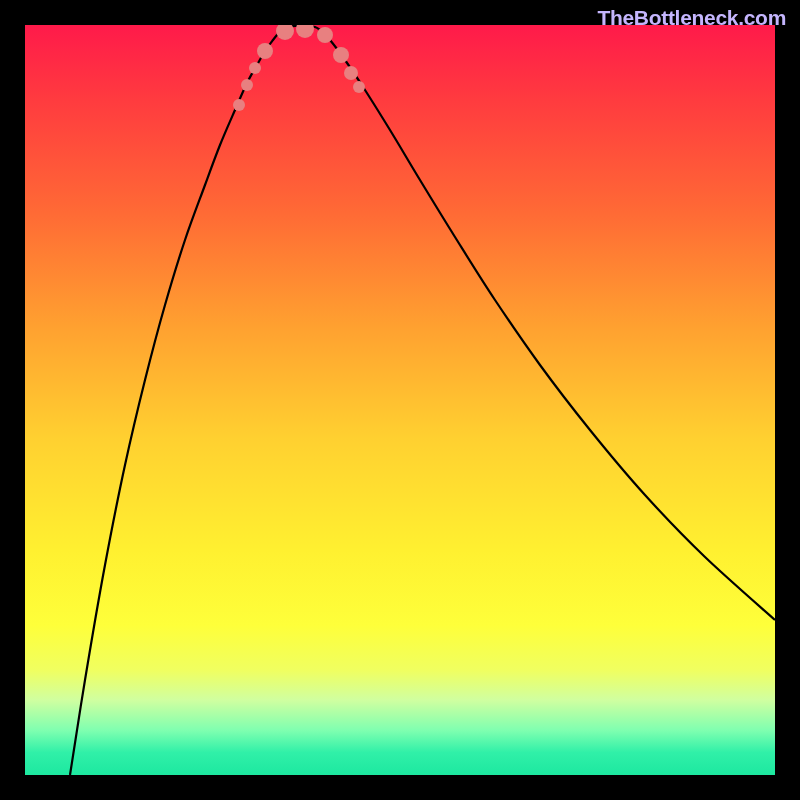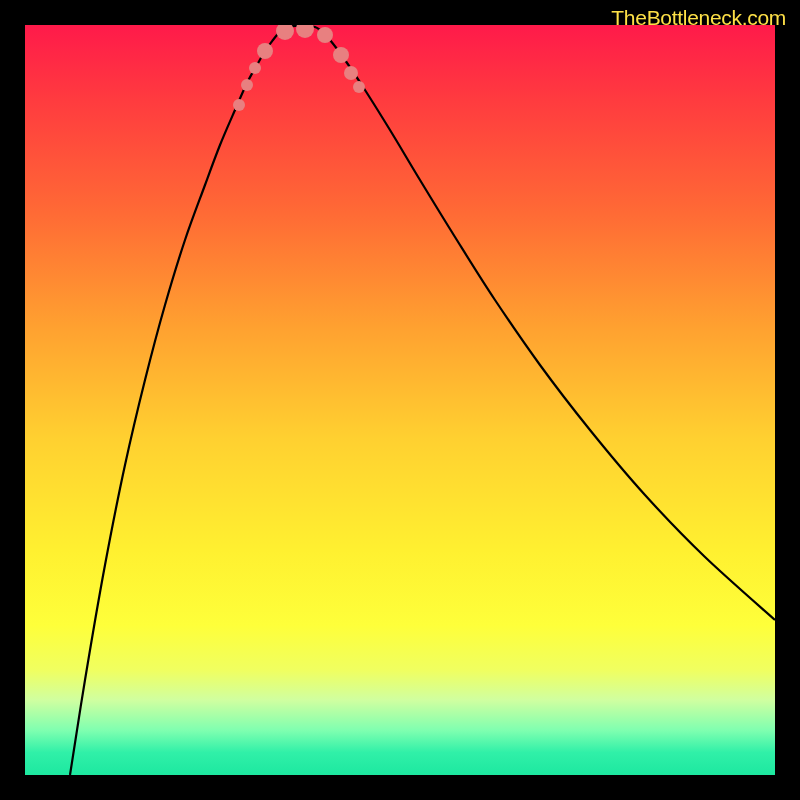--- a/index.html
+++ b/index.html
@@ -28,23 +28,23 @@
       #f0ff60 86%,
       #d0ffa0 90%,
       #80ffb0 94%,
       #30f0a8 97%,
       #1de8a0 100%);
   }
   .watermark {
     position: absolute;
     top: 6px;
     right: 14px;
-    color: #fde047;
+    color: #c4b5fd;
     font-size: 21px;
-    font-weight: 400;
+    font-weight: 700;
     letter-spacing: -0.3px;
   }
   svg.curves {
     position: absolute;
     left: 25px;
     top: 25px;
     width: 750px;
     height: 750px;
   }
 </style>

